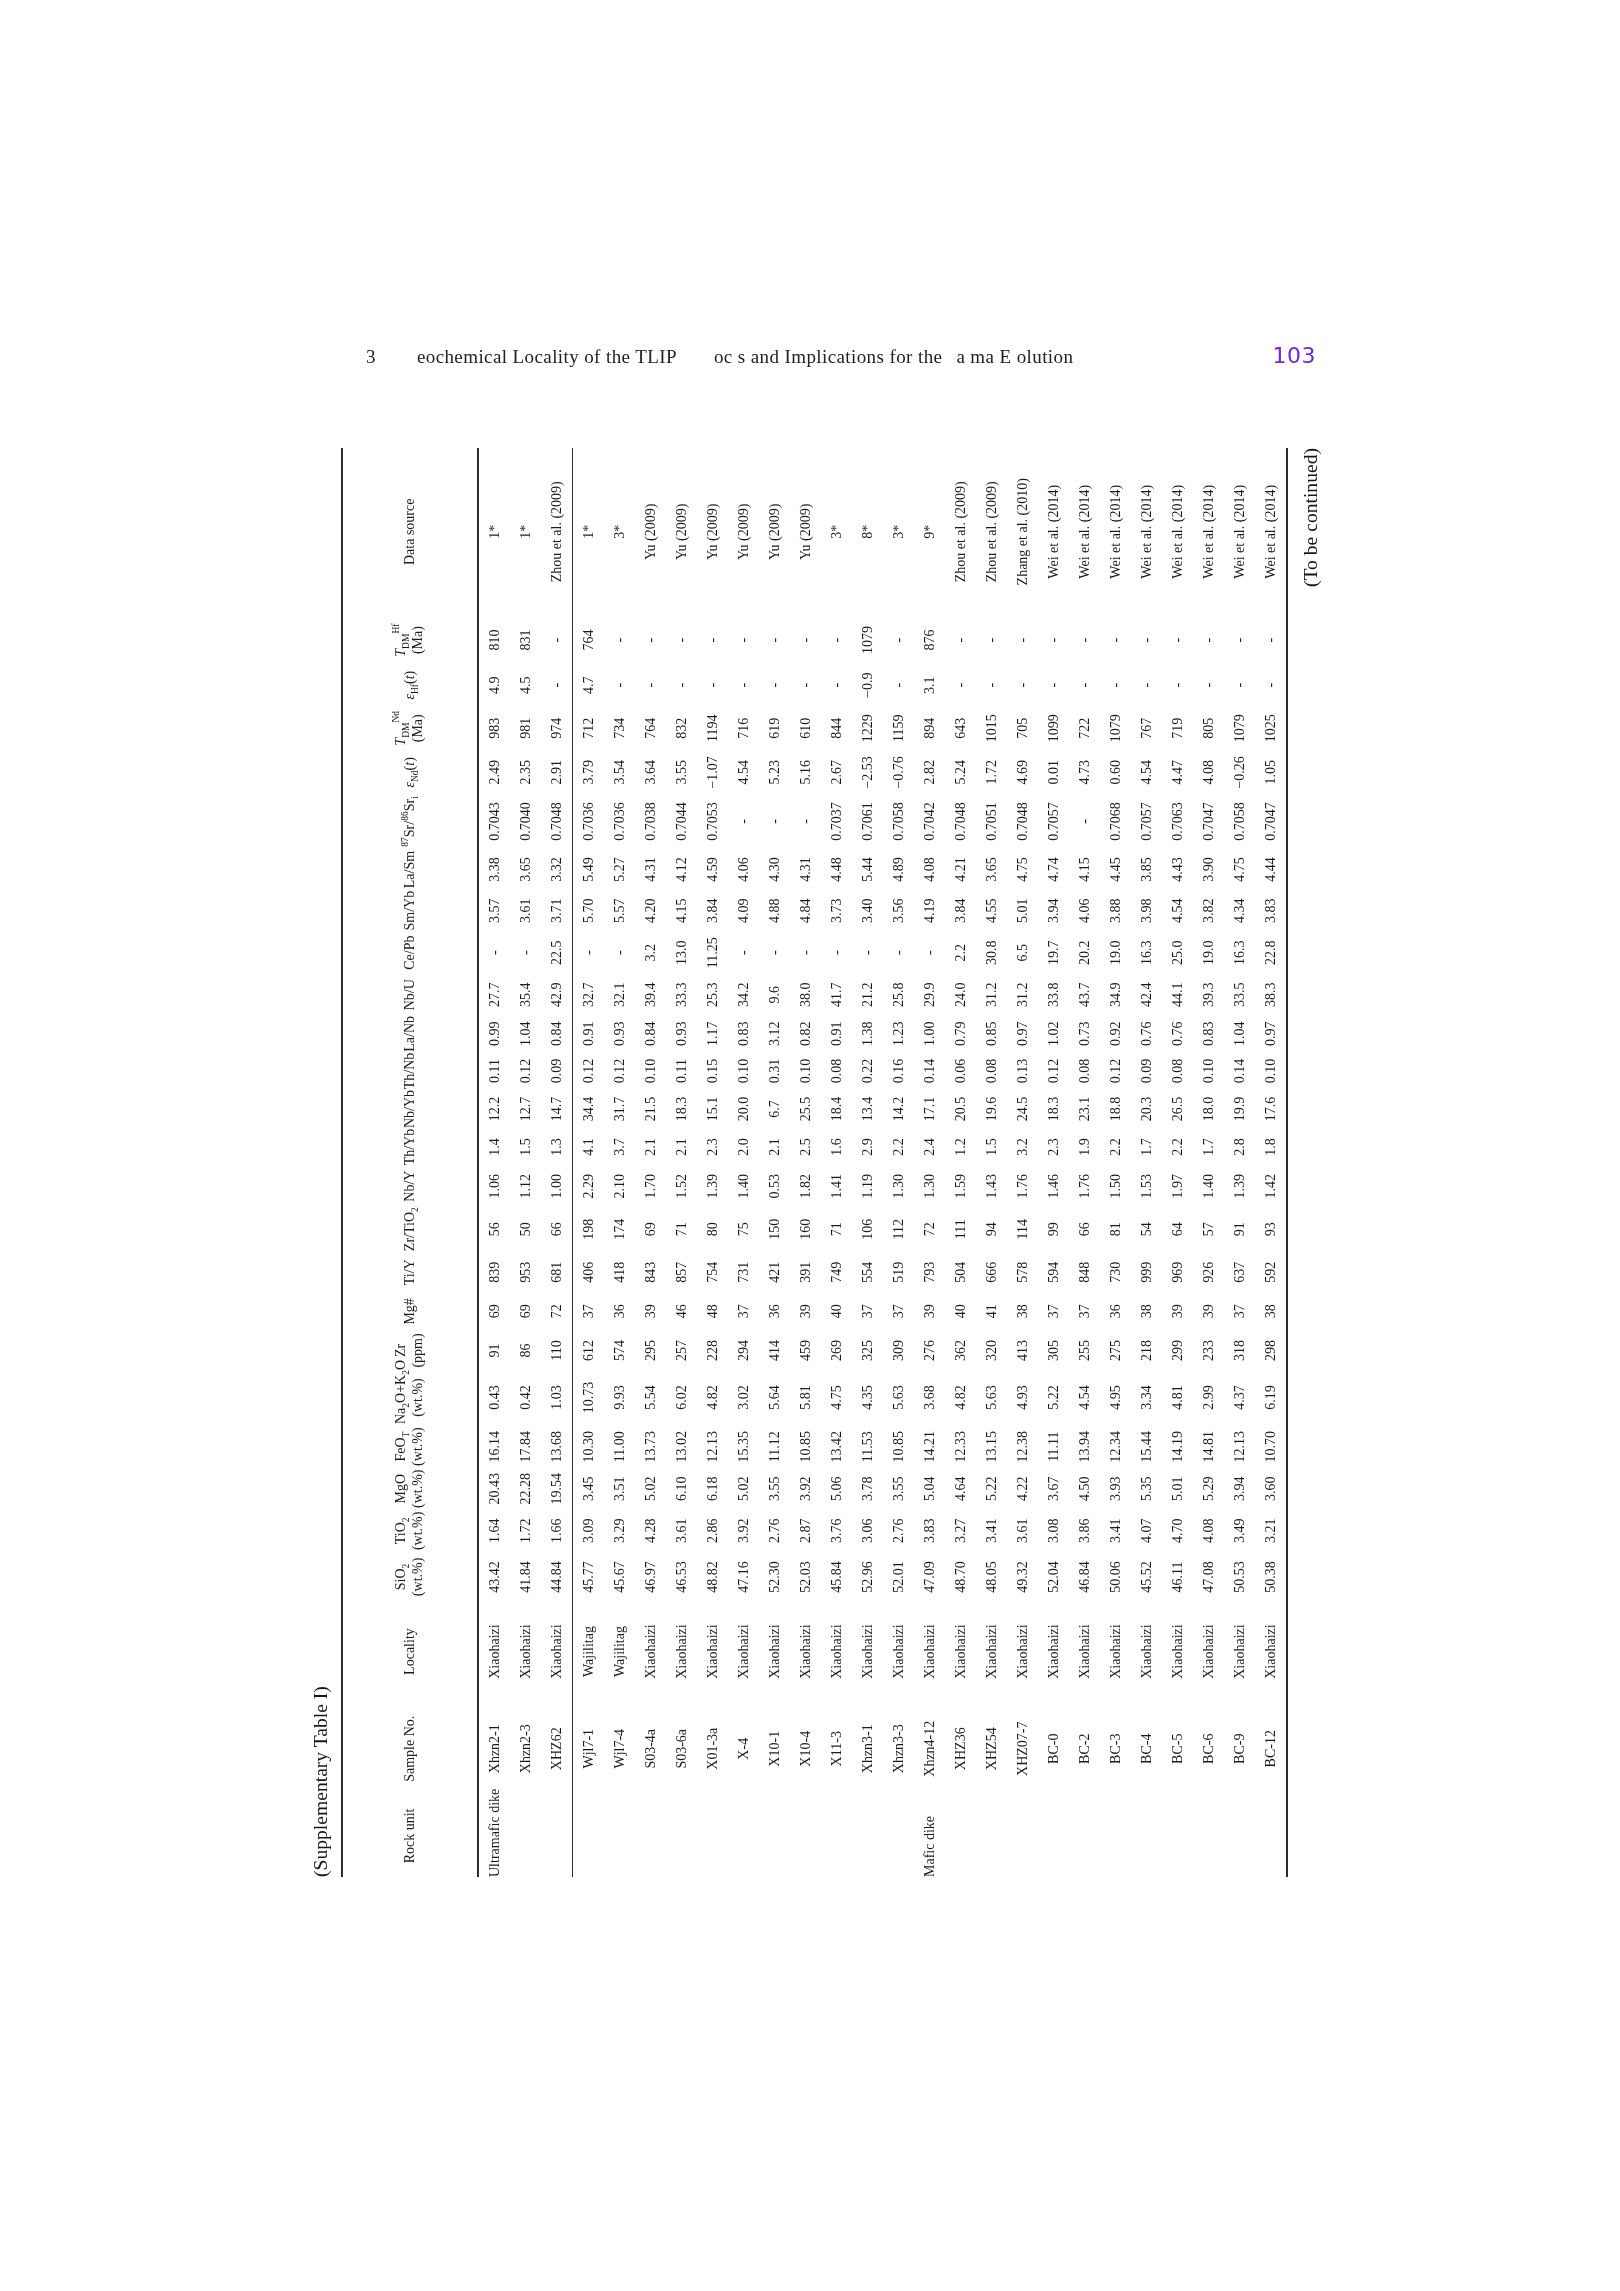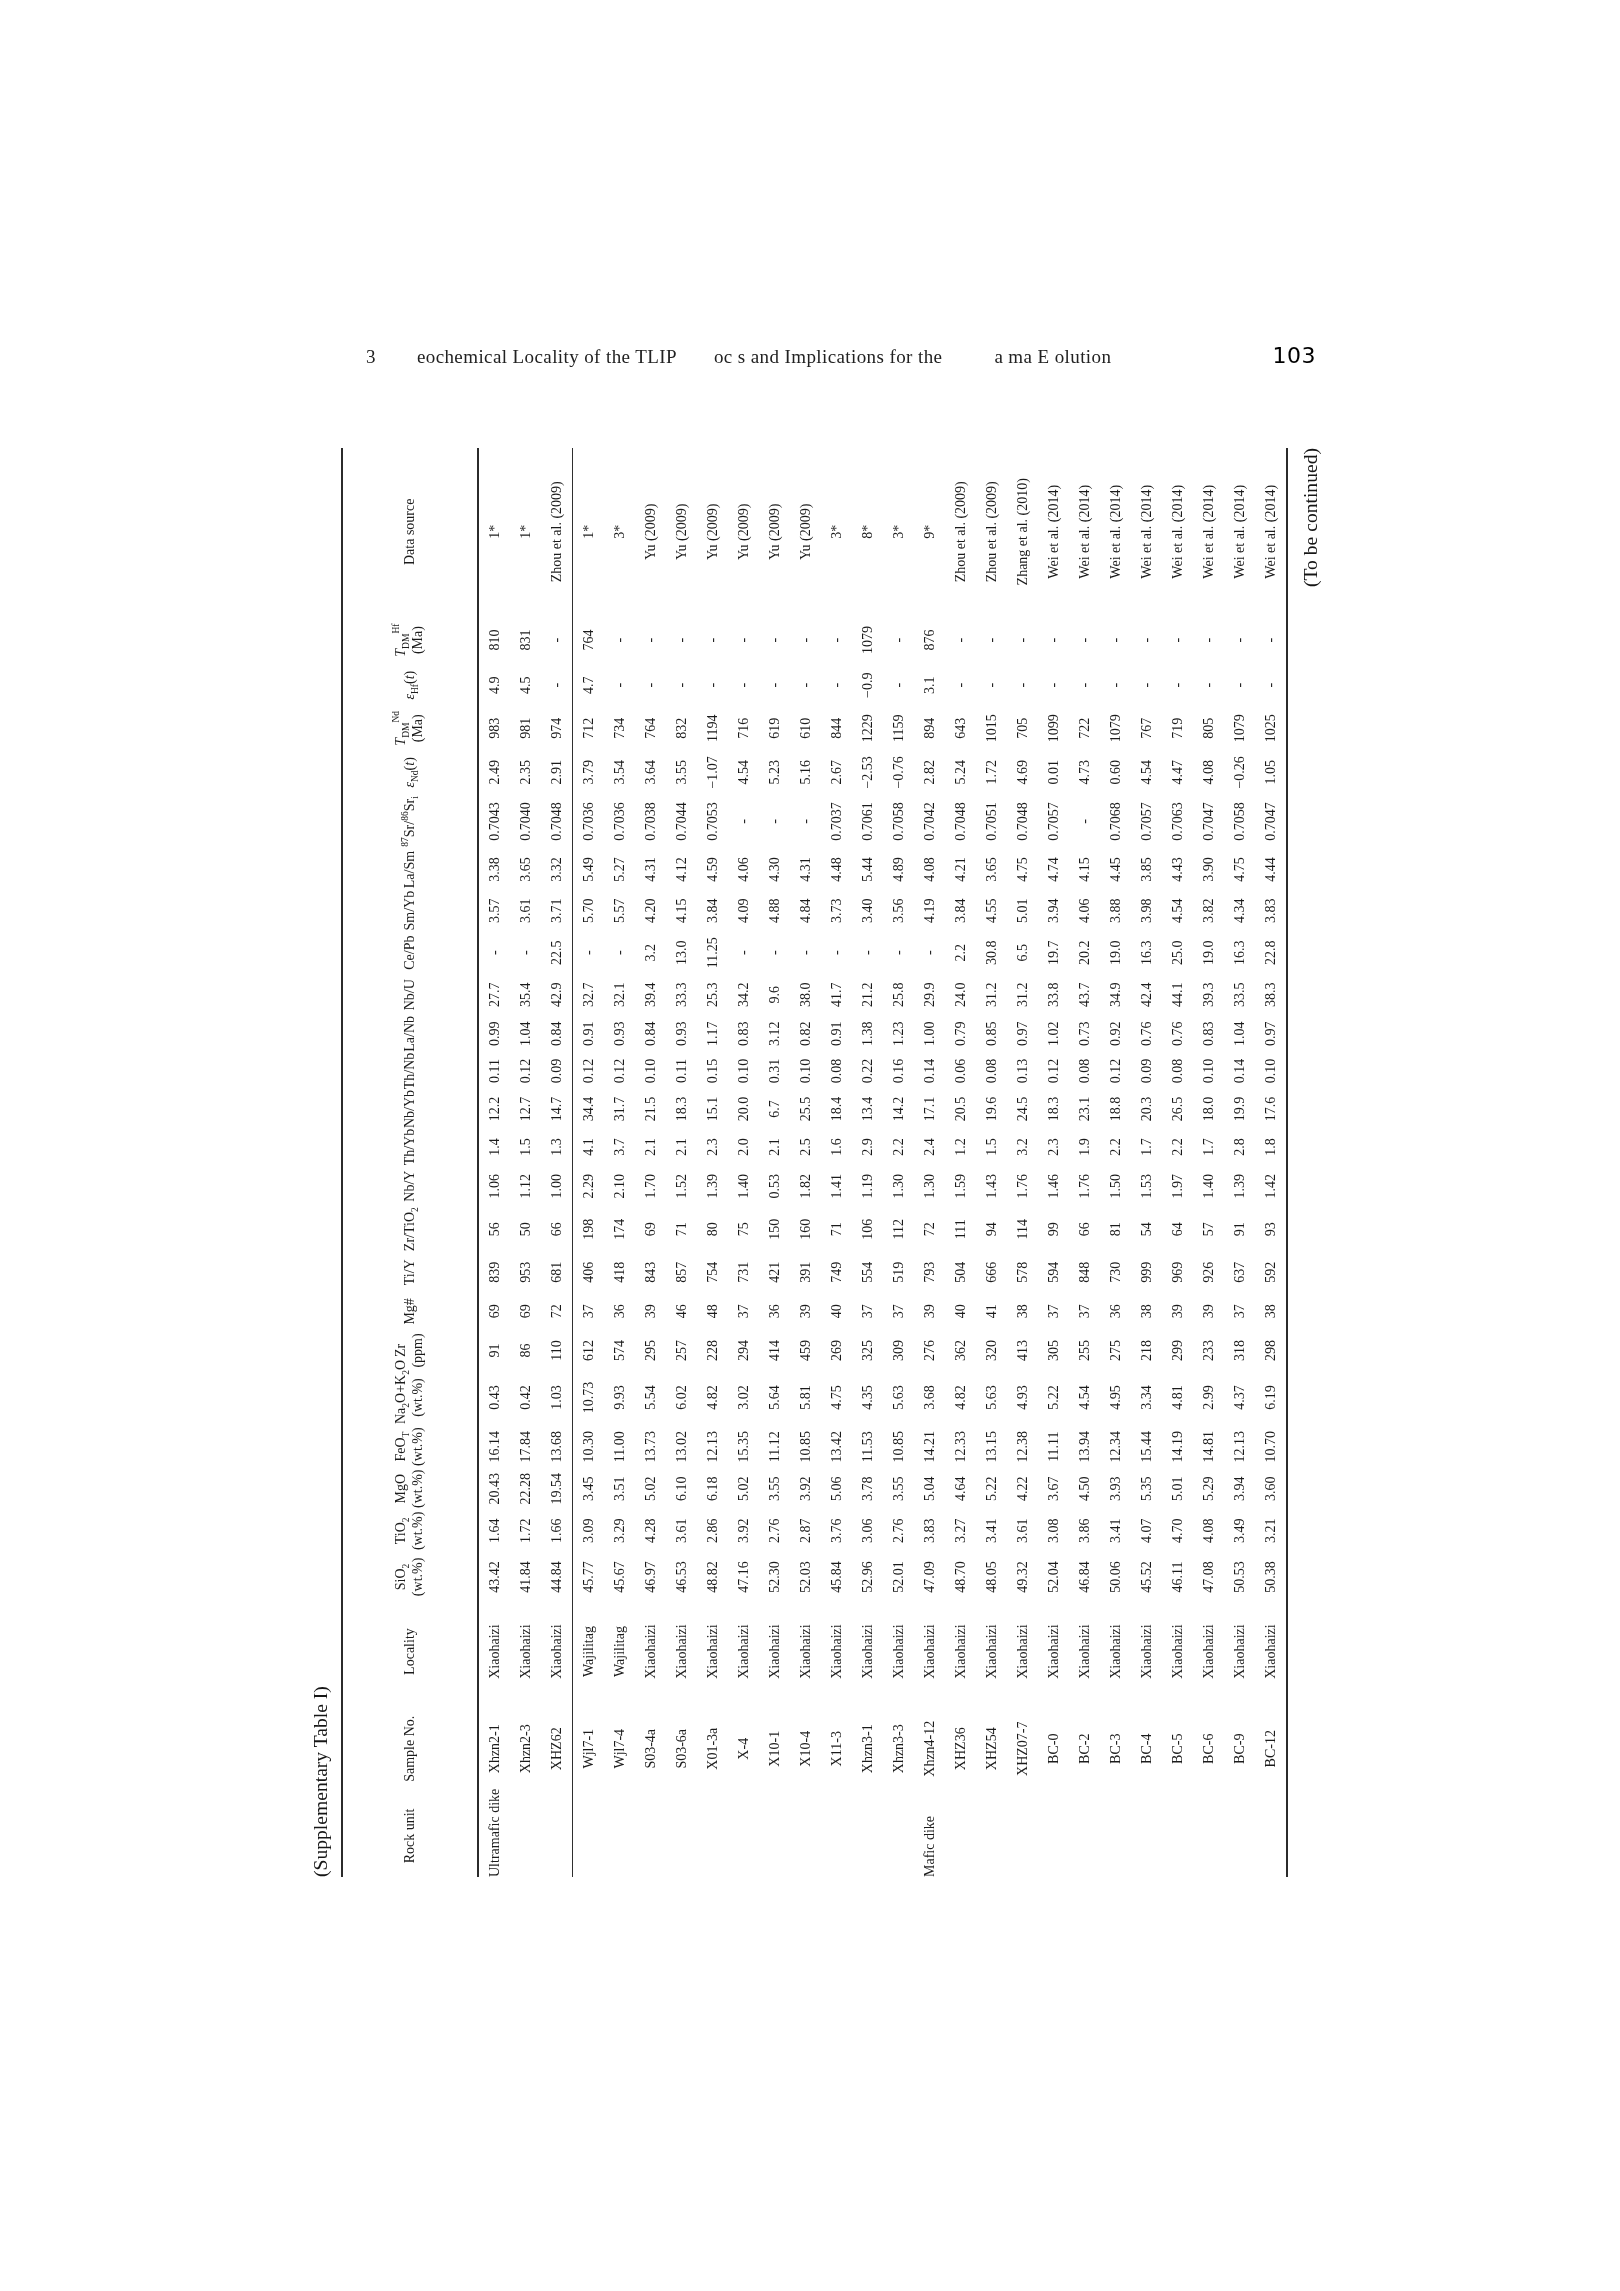--- a/index.html
+++ b/index.html
@@ -8,24 +8,24 @@
     font-family:"Liberation Serif","DejaVu Serif",serif;color:#1d1d1d;
     overflow:hidden;
   }
   
   .runhead{
     position:absolute;left:366px;top:343px;width:950px;
     display:flex;align-items:baseline;font-size:19px;letter-spacing:0.4px;color:#222;
   }
   .rh-chapter{margin-right:41px;}
   .rh-seg2{margin-left:37px;}
-  .rh-seg3{margin-left:52px;}
+  .rh-seg3{margin-left:14px;}
   .rh-pageno{
     margin-left:auto;font-family:"DejaVu Sans","Liberation Sans",sans-serif;
-    font-size:22px;letter-spacing:0.5px;color:#000000;
+    font-size:22px;letter-spacing:0.5px;color:#6d28d9;
   }
   
   #rot{
     position:absolute;left:307px;top:1877px;width:1429px;
     transform:rotate(-90deg);transform-origin:0 0;
   }
   .caption{font-size:19.6px;height:34px;line-height:27.4px;color:#161616;}
   table{
     width:1429px;border-collapse:collapse;table-layout:fixed;
     border-top:2px solid #2b2b2b;border-bottom:2px solid #2b2b2b;

